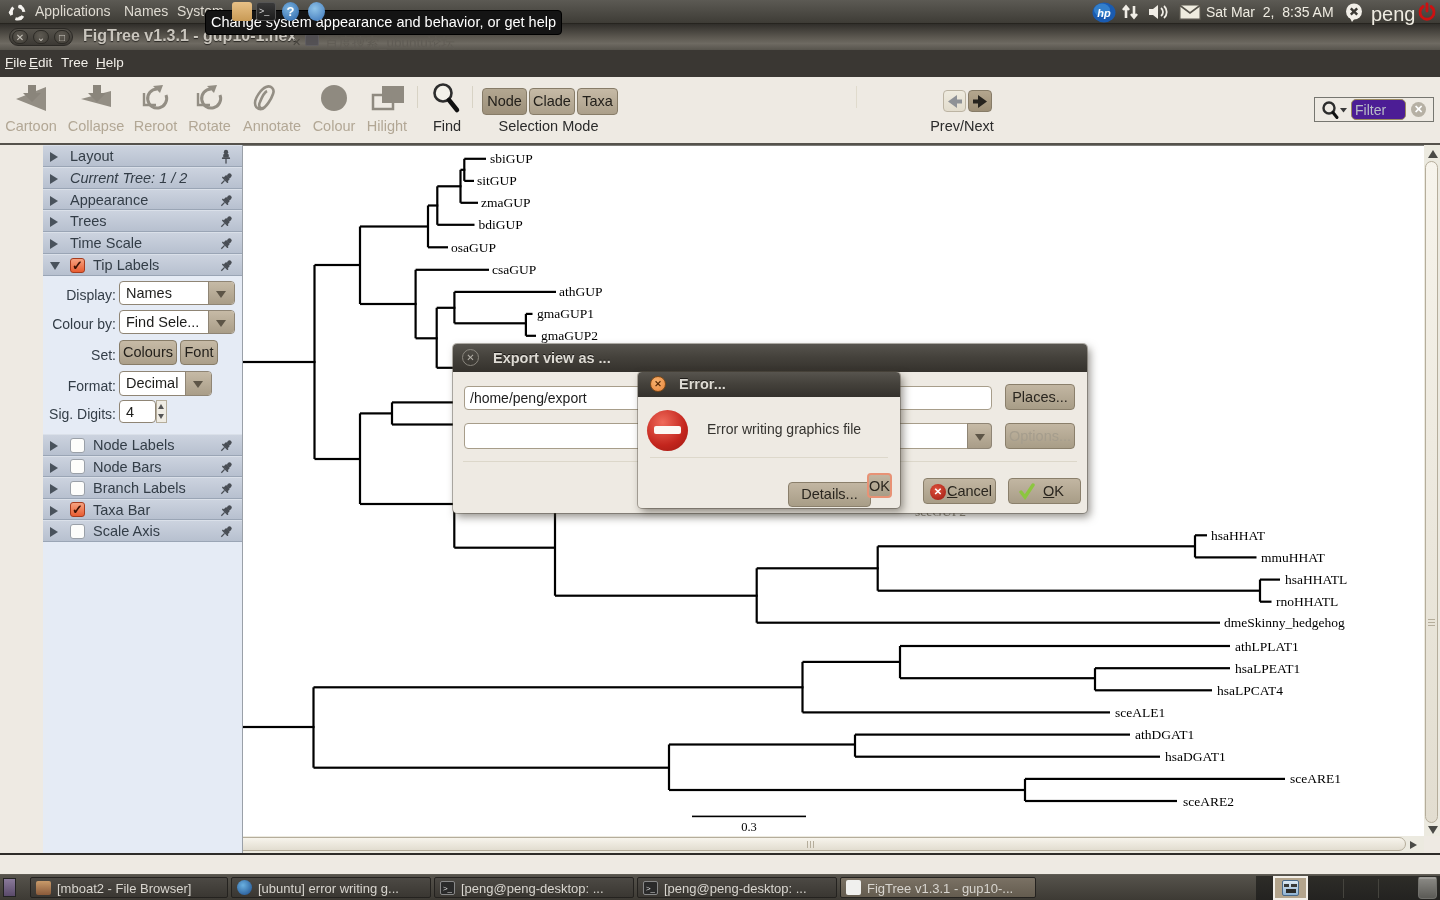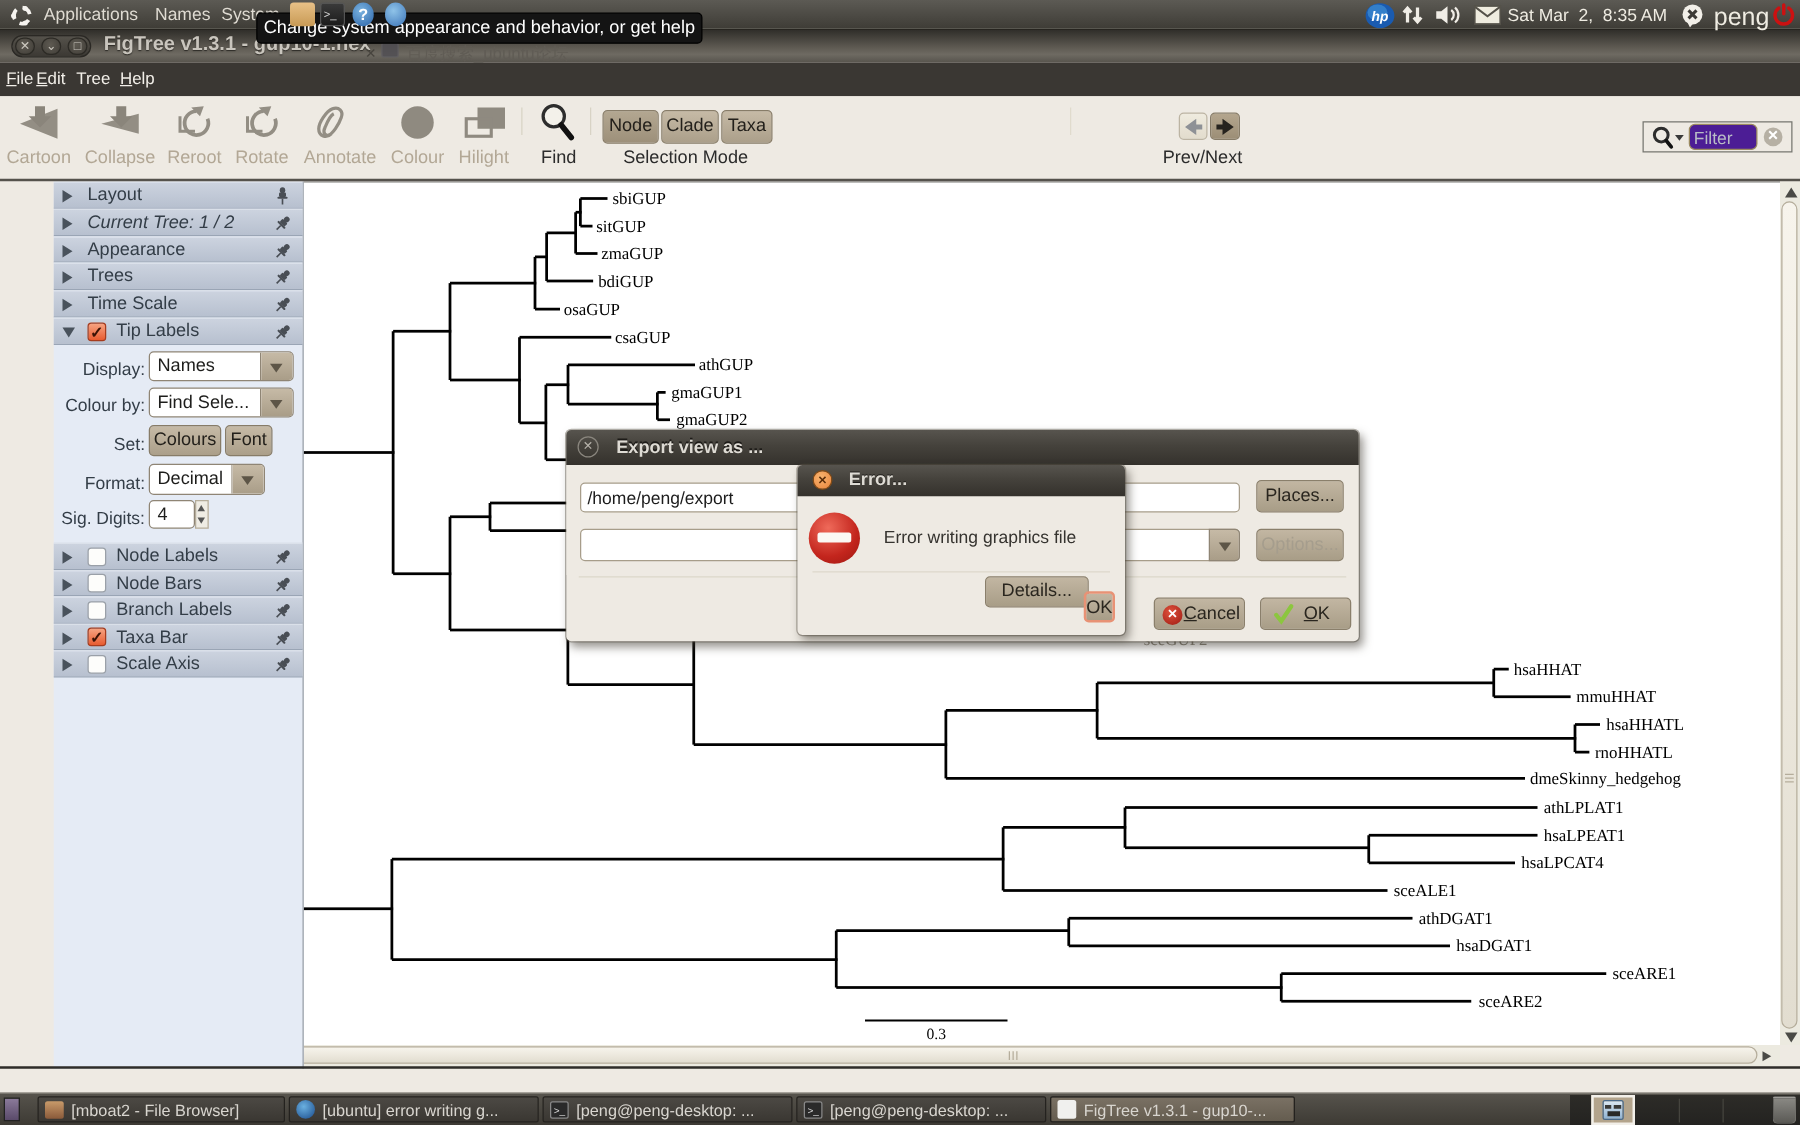--- a/index.html
+++ b/index.html
@@ -568,21 +568,21 @@
 <div class="dialog" id="errordlg" style="left:638px;top:372px;width:262px;height:136px;z-index:11">
   <div class="dtitle" style="height:25px">
     <div class="dclose" style="left:12px;top:4px;width:16px;height:16px;background:radial-gradient(circle at 40% 35%,#f8b470,#e8833a);border:1px solid #7e4a18;color:#5a2c08;font-size:9px;line-height:15px;font-weight:bold">✕</div>
     <div class="dtext" style="left:41px;top:4px">Error...</div>
   </div>
   <div class="abs" style="left:9px;top:38px;width:41px;height:41px;border-radius:50%;background:radial-gradient(circle at 38% 30%,#ef6a5a,#c3251d 60%,#9c1812)">
     <div style="position:absolute;left:7px;top:16px;width:27px;height:8px;background:#fbf8f4;border-radius:2px"></div>
   </div>
   <div class="abs" style="left:69px;top:49px;font-size:14px;color:#35332f">Error writing graphics file</div>
   <div class="abs" style="left:12px;top:85px;width:238px;height:1px;background:#ddd8cb"></div>
-  <div class="dbtn" style="left:150px;top:89px;width:83px;height:25px;line-height:23px">Details...</div>
+  <div class="dbtn" style="left:150px;top:110px;width:83px;height:25px;line-height:23px">Details...</div>
   <div class="dbtn" style="left:229px;top:101px;width:25px;height:25px;line-height:23px;border:2px solid #e89275">OK</div>
 </div>
 
 <div id="taskbar" class="abs">
   <div class="abs" style="left:3px;top:3px;width:13px;height:19px;background:linear-gradient(#8a7a9a,#5a4a6a);border:1px solid #222"></div>
   <div class="task" style="left:30px;width:198px">
     <span style="position:absolute;left:5px;top:3px;width:15px;height:14px;background:linear-gradient(#c89a6a,#8a5a3a);border-radius:2px"></span>
     <span style="position:absolute;left:26px;top:3px">[mboat2 - File Browser]</span>
   </div>
   <div class="task" style="left:231px;width:200px">

